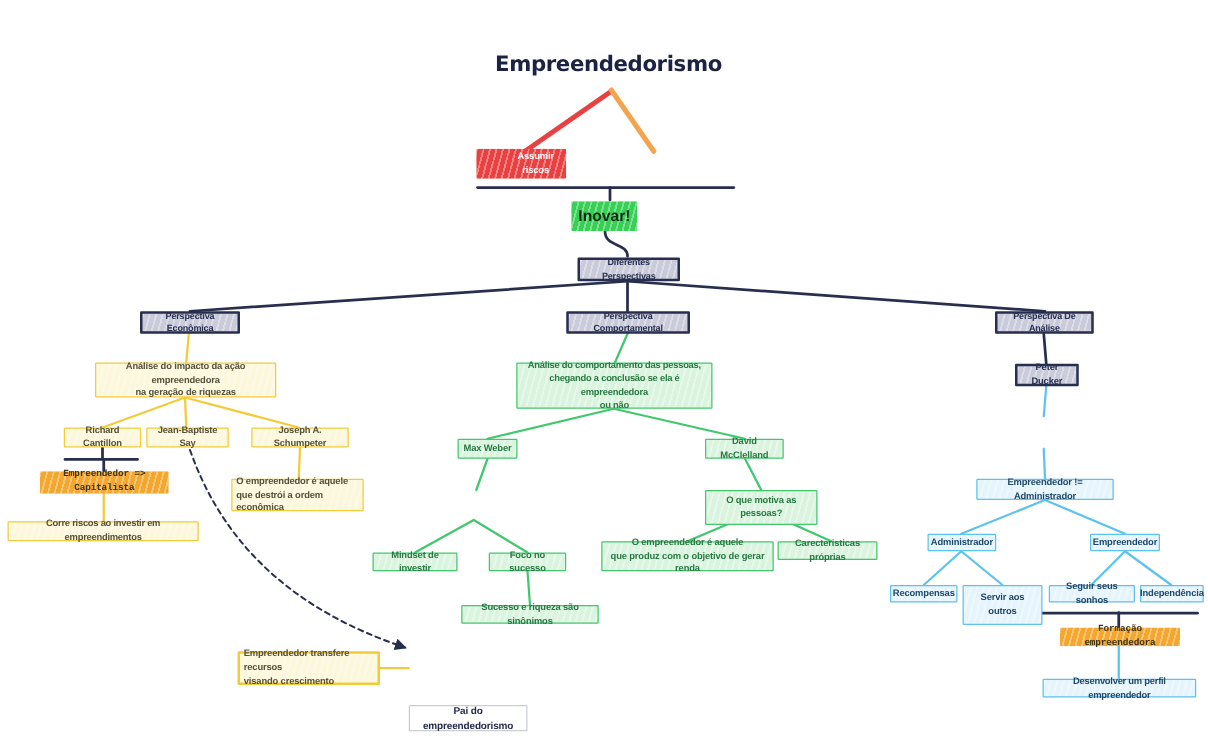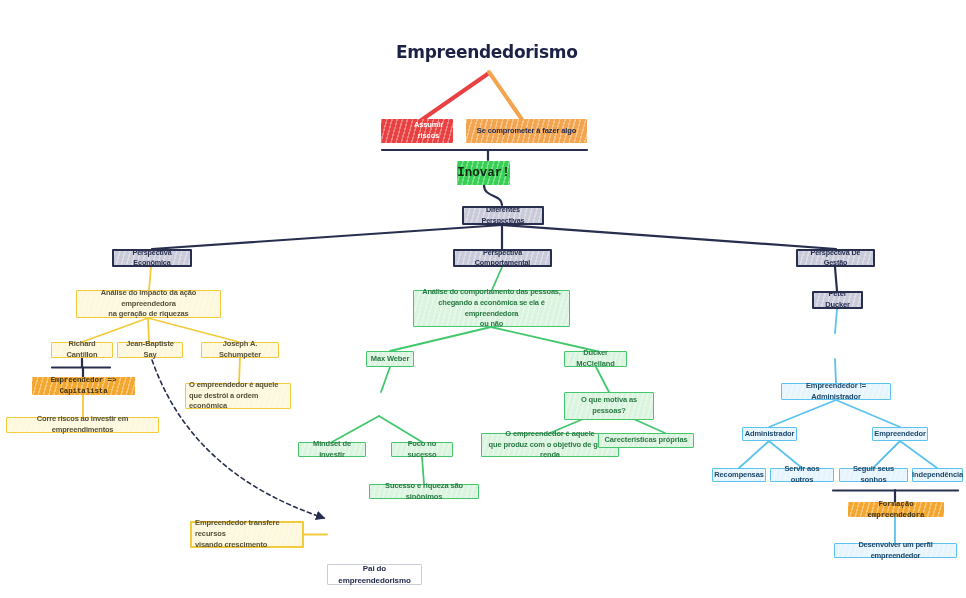--- a/index.html
+++ b/index.html
@@ -16,21 +16,21 @@
   .ta-l{justify-content:flex-start;text-align:left;}
 
   .tex{background-image:repeating-linear-gradient(105deg,rgba(255,255,255,.35) 0 1.5px,rgba(255,255,255,0) 1.5px 5px);}
 
   .sk-hdr{background-color:#c9cbda;border:2px solid #272e4e;color:#272e4e;font-weight:700;}
   .sk-yellow{background-color:#fdf7dc;border:1.5px solid #f2cb3a;color:#55503a;}
   .sk-green{background-color:#dbf4e0;border:1.5px solid #42c76d;color:#287a42;}
   .sk-blue{background-color:#e6f5fd;border:1.5px solid #5cc2ee;color:#1d486b;}
   .sk-red{background-color:#e94141;border:none;color:#ffffff;font-weight:700;}
   .sk-orangebox{background-color:#f2a44e;border:none;color:#252b4b;font-weight:700;}
-  .sk-inovar{background-color:#37d054;border:none;color:#0e2913;font-weight:700;font-size:12.5px;letter-spacing:0;font-family:Liberation Mono, monospace;}
+  .sk-inovar{background-color:#37d054;border:none;color:#0e2913;font-weight:700;font-size:12.5px;letter-spacing:0;}
   .sk-hl{background-color:#f4a72f;border:none;color:#403312;font-weight:700;font-family:Liberation Mono, monospace;}
   .sk-white{background-color:#ffffff;border:1px solid #c9ced6;color:#252b4b;font-weight:700;font-size:8px;margin-top:41px;}
   .b2{border-width:2px;}
 
   
   #n-assumir{left:381px;top:119px;width:72px;height:24px;padding-left:26px;}
   #n-comprometer{left:466px;top:119px;width:121px;height:24px;}
   #n-inovar{left:457px;top:161px;width:53px;height:24px;}
   #n-diferentes{left:462px;top:206px;width:82px;height:19px;font-size:7.2px;}
   #n-persp-econ{left:112px;top:249px;width:80px;height:18px;font-size:7.2px;}
@@ -47,28 +47,28 @@
   #n-pai{left:327px;top:523px;width:95px;height:21px;}
   #n-analise-comp{left:413px;top:290px;width:157px;height:37px;letter-spacing:-0.2px;}
   #n-maxweber{left:366px;top:351px;width:48px;height:16px;}
   #n-mcclelland{left:564px;top:351px;width:63px;height:16px;}
   #n-porque{left:314px;top:392px;width:130px;height:24px;}
   #n-motiva{left:564px;top:392px;width:90px;height:28px;}
   #n-mindset{left:298px;top:442px;width:68px;height:15px;}
   #n-foco{left:391px;top:442px;width:62px;height:15px;}
   #n-sucesso{left:369px;top:484px;width:110px;height:15px;}
   #n-produz{left:481px;top:433px;width:138px;height:24px;}
-  #n-carect{left:598px;top:433px;width:96px;height:15px;}
+  #n-carect{left:622px;top:433px;width:80px;height:15px;}
   #n-ducker{left:812px;top:291px;width:51px;height:18px;}
   #n-priorizar{left:787px;top:333px;width:96px;height:26px;}
   #n-neq{left:781px;top:383px;width:110px;height:17px;}
   #n-administrador{left:742px;top:427px;width:55px;height:14px;}
   #n-empreendedor{left:872px;top:427px;width:56px;height:14px;}
   #n-recompensas{left:712px;top:468px;width:54px;height:14px;}
-  #n-servir{left:770px;top:468px;width:64px;height:14px;}
+  #n-servir{left:770px;top:468px;width:64px;height:32px;}
   #n-seguir{left:839px;top:468px;width:69px;height:14px;}
   #n-independencia{left:912px;top:468px;width:51px;height:14px;}
   #n-formacao{left:848px;top:502px;width:96px;height:15px;}
   #n-desenvolver{left:834px;top:543px;width:123px;height:15px;letter-spacing:-0.2px;}
 </style>
 </head>
 <body>
 
 <div id="stage">
 
@@ -131,46 +131,45 @@
       <path d="M769,441 L802,468"></path>
       <path d="M900,441 L873,468"></path>
       <path d="M900,441 L937,468"></path>
       <path d="M895,517 L895,543"></path>
     </g>
   </svg>
 
   <div class="map-title">Empreendedorismo</div>
 
   <div class="node sk-red tex" id="n-assumir">Assumir riscos</div>
-  <div class="node sk-orangebox tex" id="n-comprometer">Se comprometer à fazer algo</div>
   <div class="node sk-inovar tex" id="n-inovar">Inovar!</div>
   <div class="node sk-hdr tex" id="n-diferentes">Diferentes Perspectivas</div>
 
   <div class="node sk-hdr tex" id="n-persp-econ">Perspectiva Econômica</div>
   <div class="node sk-hdr tex" id="n-persp-comp">Perspectiva Comportamental</div>
-  <div class="node sk-hdr tex" id="n-persp-gestao">Perspectiva De Gestão</div>
+  <div class="node sk-hdr tex" id="n-persp-gestao">Perspectiva De Análise</div>
 
   <div class="node sk-yellow tex" id="n-analise-impacto">Análise do impacto da ação empreendedora
 na geração de riquezas</div>
   <div class="node sk-yellow tex" id="n-richard">Richard Cantillon</div>
   <div class="node sk-yellow tex" id="n-jbsay">Jean-Baptiste Say</div>
   <div class="node sk-yellow tex" id="n-schumpeter">Joseph A. Schumpeter</div>
   <div class="node sk-hl tex" id="n-empcap">Empreendedor =&gt; Capitalista</div>
   <div class="node sk-yellow tex ta-l" id="n-destroi">O empreendedor é aquele
 que destrói a ordem econômica</div>
   <div class="node sk-yellow tex b2 ta-l" id="n-transfere">Empreendedor transfere recursos
 visando crescimento</div>
   <div class="node sk-yellow tex" id="n-corre">Corre riscos ao investir em empreendimentos</div>
   <div class="node sk-white" id="n-pai">Pai do empreendedorismo</div>
 
   <div class="node sk-green tex" id="n-analise-comp">Análise do comportamento das pessoas,
-chegando a econômica se ela é empreendedora
+chegando a conclusão se ela é empreendedora
 ou não</div>
   <div class="node sk-green tex" id="n-maxweber">Max Weber</div>
-  <div class="node sk-green tex" id="n-mcclelland">Ducker McClelland</div>
+  <div class="node sk-green tex" id="n-mcclelland">David McClelland</div>
   <div class="node sk-green tex" id="n-motiva">O que motiva as pessoas?</div>
   <div class="node sk-green tex" id="n-mindset">Mindset de investir</div>
   <div class="node sk-green tex" id="n-foco">Foco no sucesso</div>
   <div class="node sk-green tex" id="n-sucesso">Sucesso e riqueza são sinônimos</div>
   <div class="node sk-green tex" id="n-produz">O empreendedor é aquele
 que produz com o objetivo de gerar renda</div>
   <div class="node sk-green tex" id="n-carect">Carecteristicas próprias</div>
 
   <div class="node sk-hdr tex" id="n-ducker">Peter Ducker</div>
   <div class="node sk-blue tex" id="n-neq">Empreendedor != Administrador</div>

